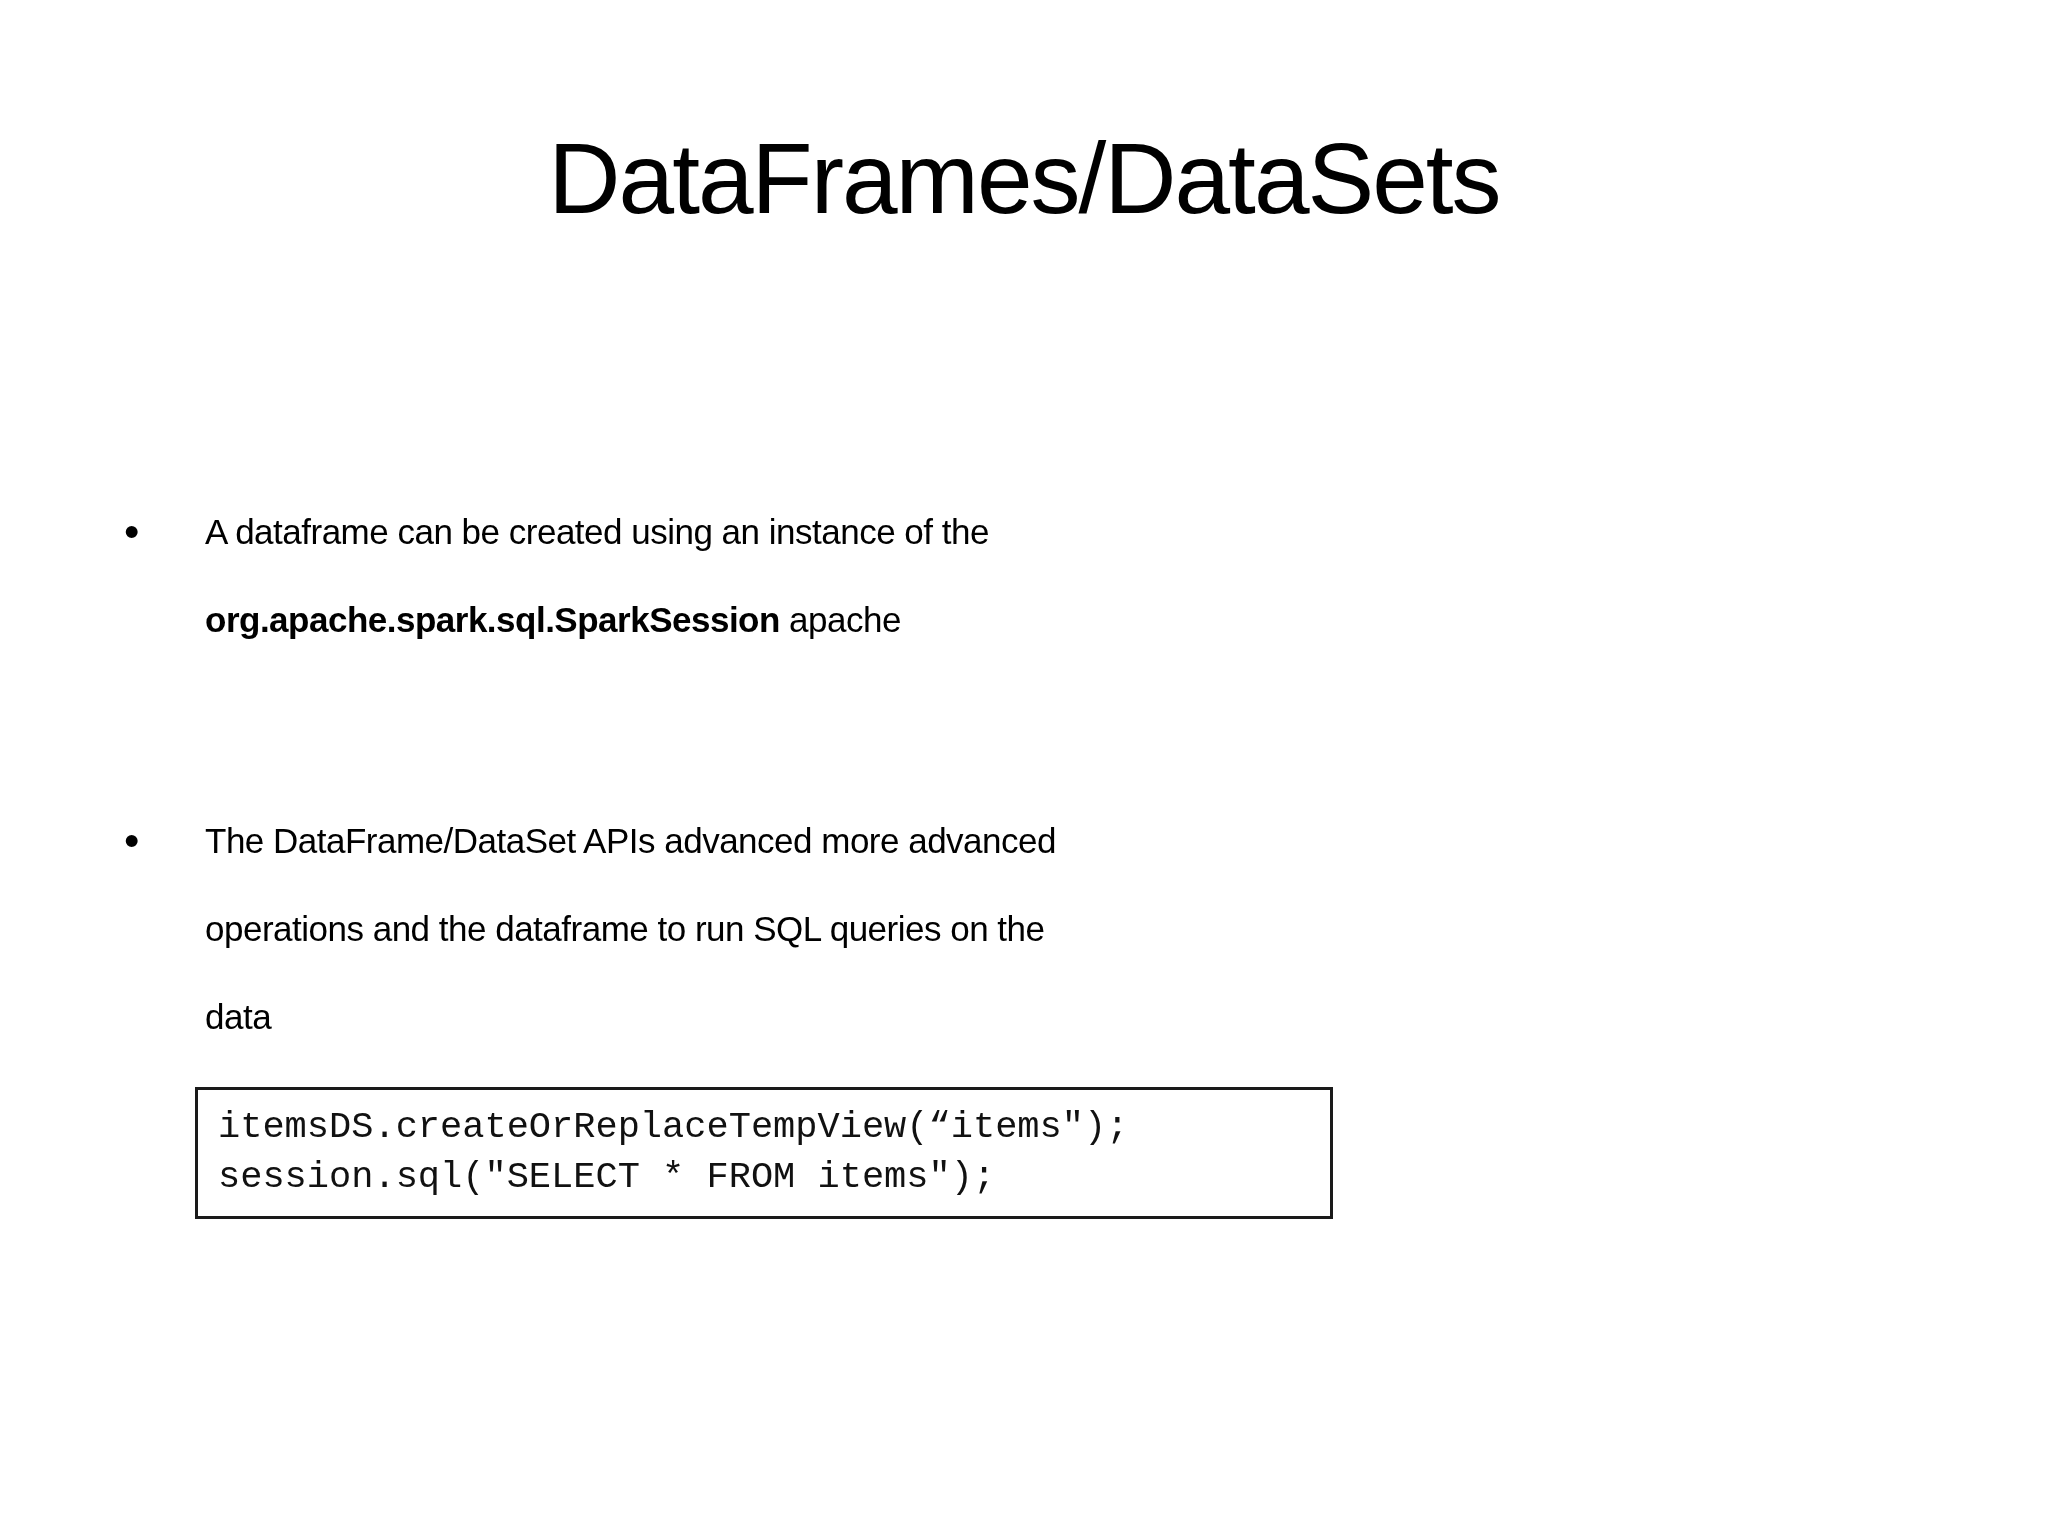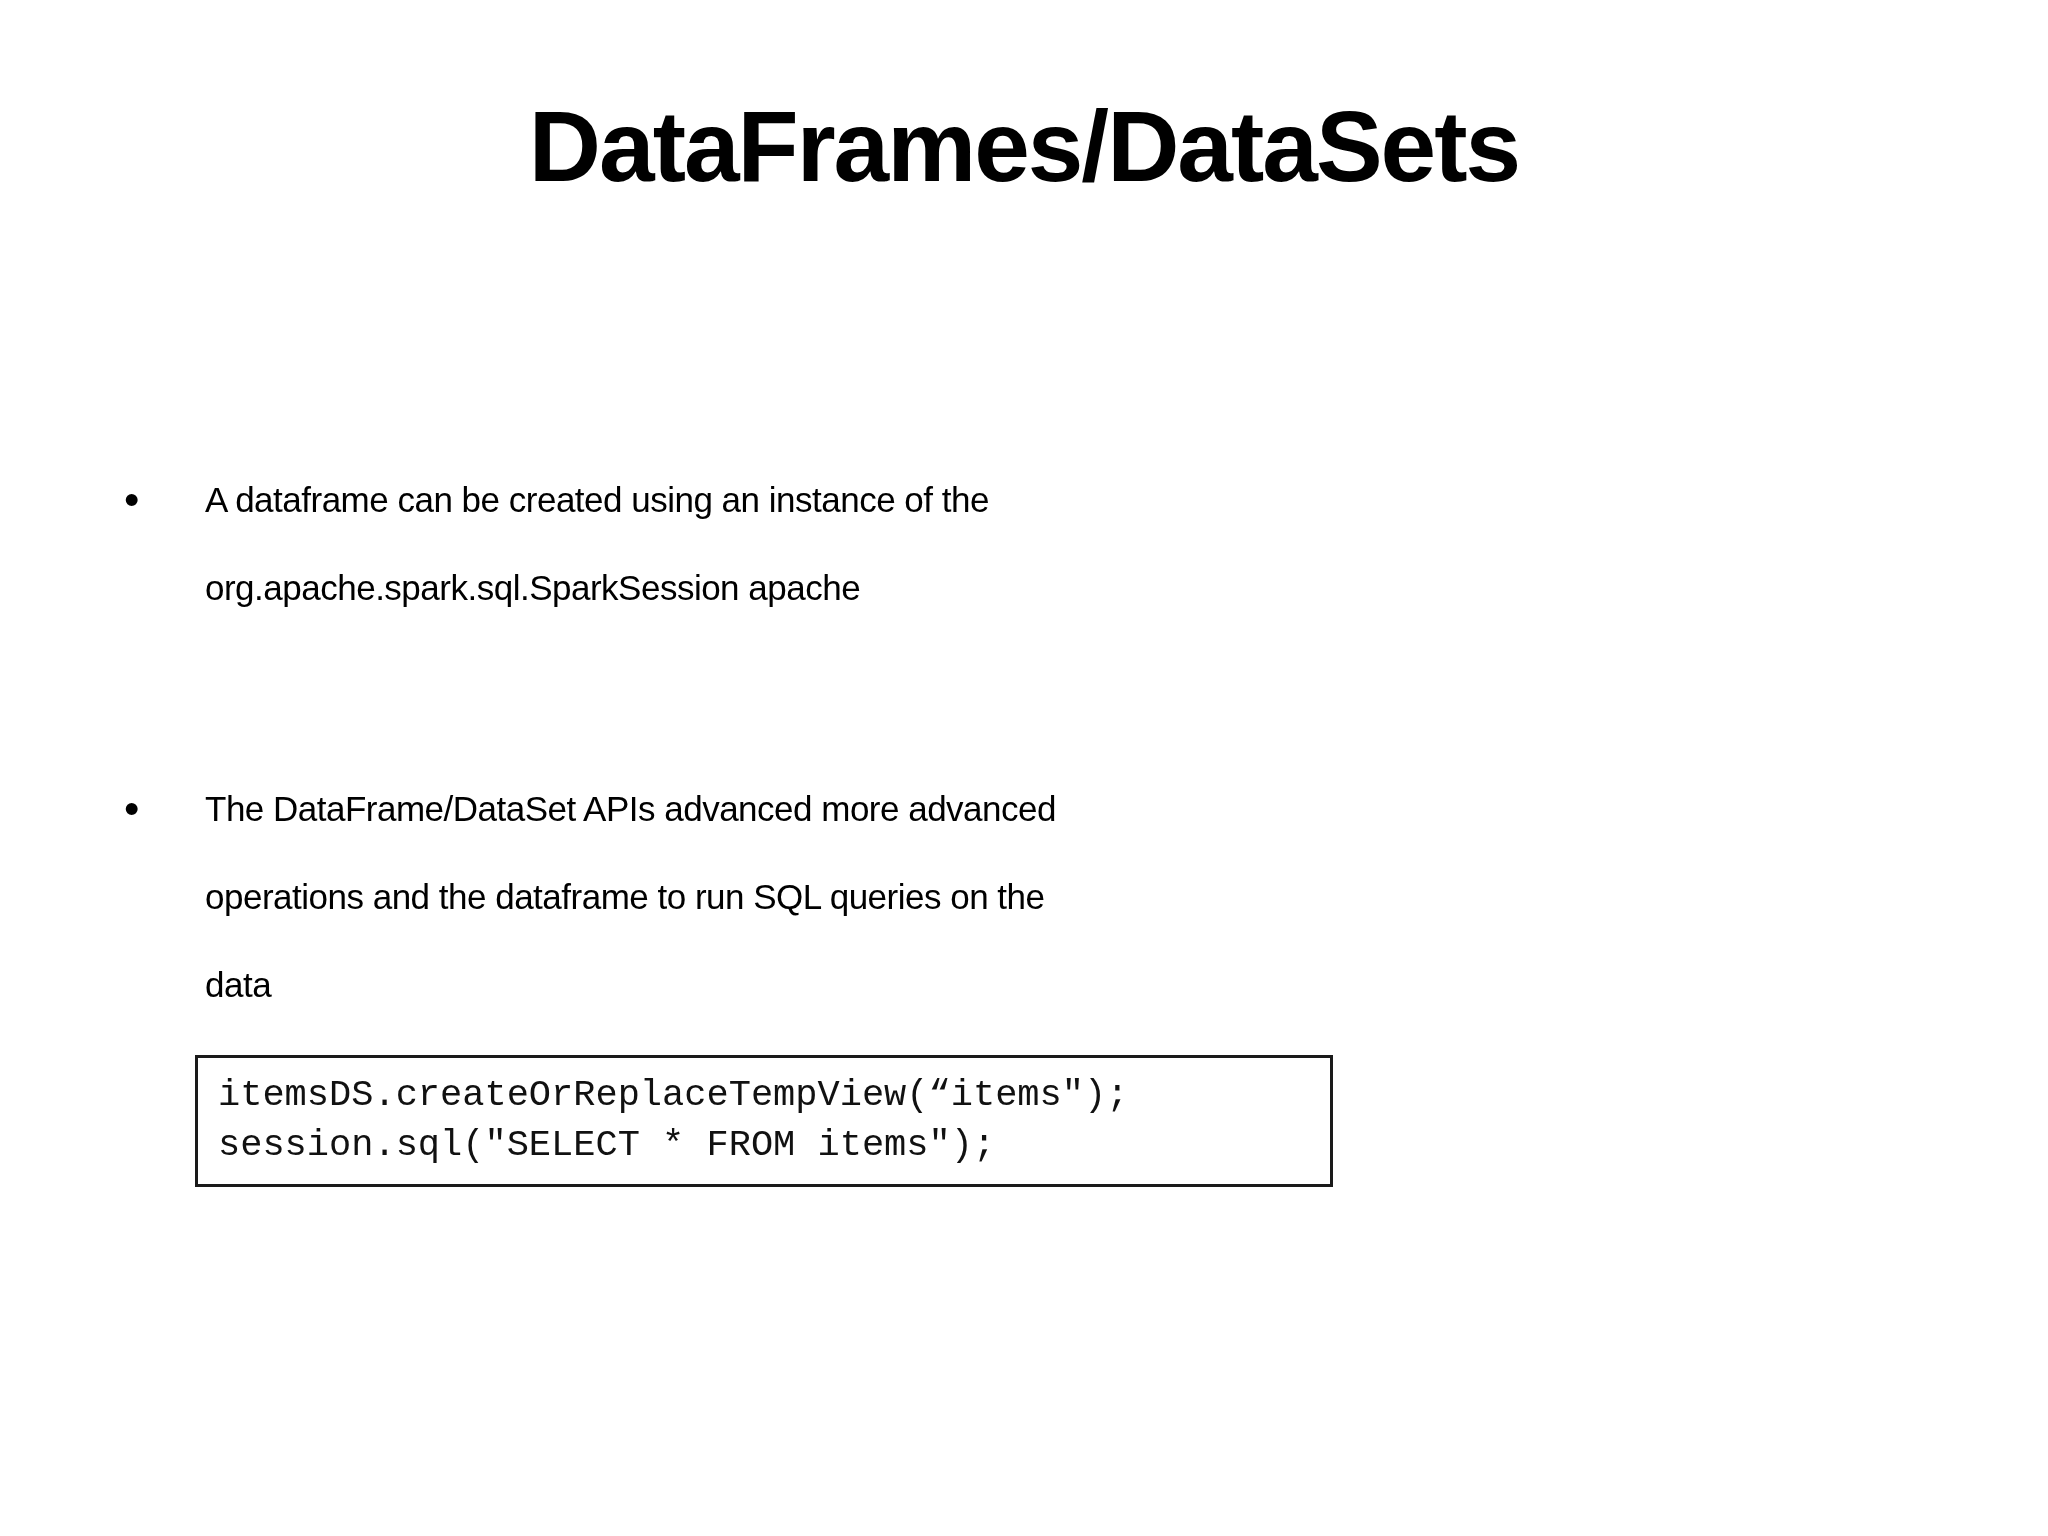--- a/index.html
+++ b/index.html
@@ -11,24 +11,24 @@
   .slide {
     position: relative;
     width: 2048px;
     height: 1536px;
     background: #ffffff;
     overflow: hidden;
     font-family: "Liberation Sans", "DejaVu Sans", sans-serif;
   }
   .title {
     margin: 0;
-    padding-top: 86px;
+    padding-top: 118px;
     text-align: center;
     font-size: 100px;
-    font-weight: 700;
+    font-weight: 400;
     letter-spacing: -2px;
     line-height: 1.2;
   }
   .content {
     margin-top: 250px;
   }
   .bullet-item {
     display: flex;
     align-items: flex-start;
     margin-left: 110px;
@@ -46,21 +46,21 @@
   }
   .bullet-text {
     font-size: 35px;
     line-height: 88px;
     letter-spacing: -0.5px;
   }
   .bullet-line {
     white-space: nowrap;
   }
   .bold-seg {
-    font-weight: 400;
+    font-weight: 700;
   }
   .code-box {
     box-sizing: border-box;
     margin-left: 195px;
     margin-top: 26px;
     width: 1138px;
     border: 3px solid #1a1a1a;
     padding: 12px 20px 14px 20px;
     font-family: "Liberation Mono", "DejaVu Sans Mono", monospace;
     font-size: 37px;

